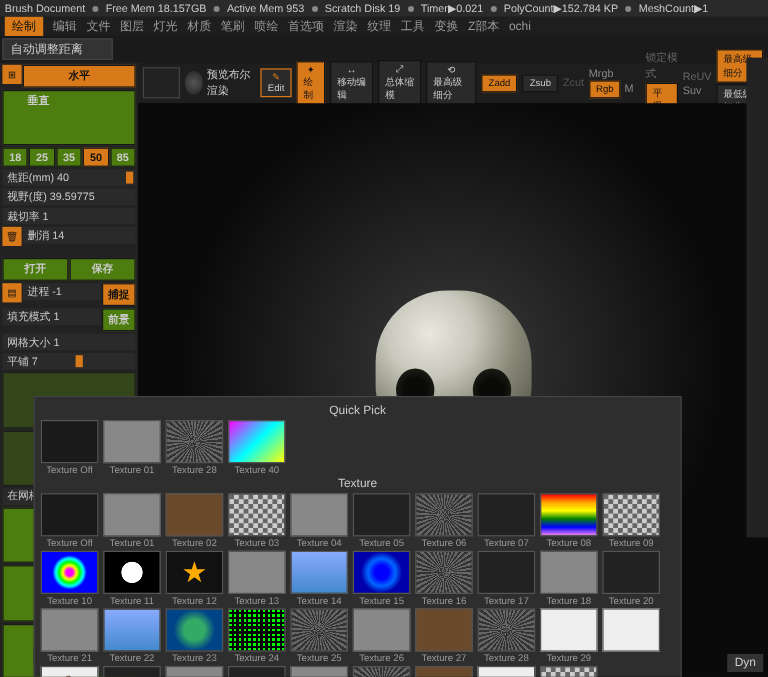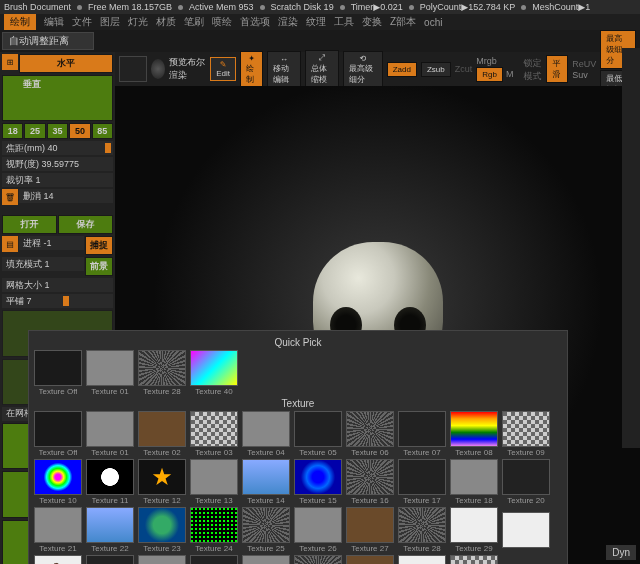--- a/index.html
+++ b/index.html
@@ -27,21 +27,21 @@
 .skull { width: 140px; height: 170px; position: relative; }
 .skull-top { width: 130px; height: 120px; background: radial-gradient(ellipse at 35% 30%, #e8e8dc 0%, #c8c8bc 30%, #888878 60%, #4a4a42 100%); border-radius: 60px 60px 40px 40px; position: absolute; left: 5px; }
 .skull-eye { width: 32px; height: 36px; background: radial-gradient(circle, #0a0a08 40%, #2a2a22 100%); border-radius: 50%; position: absolute; top: 65px; }
 .skull-eye.l { left: 22px; } .skull-eye.r { right: 22px; }
 .skull-nose { width: 18px; height: 22px; background: #1a1a14; position: absolute; top: 100px; left: 56px; clip-path: polygon(50% 0, 100% 100%, 0 100%); }
 .skull-jaw { width: 80px; height: 50px; background: linear-gradient(180deg, #b8b8a8 0%, #787868 100%); position: absolute; top: 115px; left: 25px; border-radius: 10px 10px 30px 30px; }
 .skull-teeth { width: 60px; height: 12px; background: repeating-linear-gradient(90deg, #d8d8c8 0 4px, #888 4px 5px); position: absolute; top: 128px; left: 35px; }
 .import-badge { position: absolute; bottom: 40%; left: 50%; transform: translateX(-50%); background: #444; color: #ddd; padding: 4px 10px; font-size: 11px; border-radius: 2px; }
 .popup { position: absolute; left: 28px; top: 330px; width: 540px; background: #2e2e2e; border: 1px solid #444; padding: 4px; z-index: 10; }
 .popup-title { text-align: center; font-size: 10px; color: #ccc; padding: 2px; }
-.tex-grid { display: flex; flex-wrap: wrap; gap: 2px; align-items: center; }
+.tex-grid { display: flex; flex-wrap: wrap; gap: 2px; }
 .tex-item { width: 50px; display: flex; flex-direction: column; align-items: center; }
 .tex-thumb { width: 48px; height: 36px; background: #444; border: 1px solid #555; }
 .tex-label { font-size: 8px; color: #999; text-align: center; margin-top: 1px; white-space: nowrap; overflow: hidden; }
 .import-bar { position: absolute; bottom: 8px; left: 28px; width: 250px; height: 16px; background: #333; border: 1px solid #555; display: flex; align-items: center; padding: 0 6px; font-size: 10px; color: #ccc; }
 .right-strip { position: absolute; right: 0; top: 48px; width: 18px; height: 400px; background: #222; }
 .arrow-annot { position: absolute; bottom: 26px; left: 80px; width: 80px; height: 2px; background: red; transform: rotate(20deg); }
 .arrow-annot::after { content: ''; position: absolute; left: -6px; top: -3px; border: 4px solid transparent; border-right: 8px solid red; }
 
 .t-off { background: #1a1a1a; }
 .t-grad { background: linear-gradient(135deg, #f0f 0%, #0ff 50%, #ff0 100%); }
@@ -195,21 +195,21 @@
       <div class="tool-btn">Zsub</div>
       <span style="color:#555">Zcut</span>
       <div style="display:flex;flex-direction:column;gap:1px">
         <span style="color:#888">Mrgb</span>
         <div style="display:flex;gap:1px">
           <div class="tool-btn orange">Rgb</div>
           <span style="color:#888;padding:2px">M</span>
         </div>
       </div>
       <div style="flex:1"></div>
-      <div style="display:flex;flex-direction:row;gap:1px;align-items:flex-end">
+      <div style="display:flex;flex-direction:column;gap:1px;align-items:flex-start">
         <span style="color:#666">锁定模式</span>
         <div class="tool-btn orange">平滑</div>
       </div>
       <div style="display:flex;flex-direction:column;gap:1px">
         <span style="color:#666">ReUV</span>
         <span style="color:#888">Suv</span>
       </div>
       <div style="display:flex;flex-direction:column;gap:1px">
         <div class="tool-btn orange">最高级细分</div>
         <div class="tool-btn">最低级细分</div>

